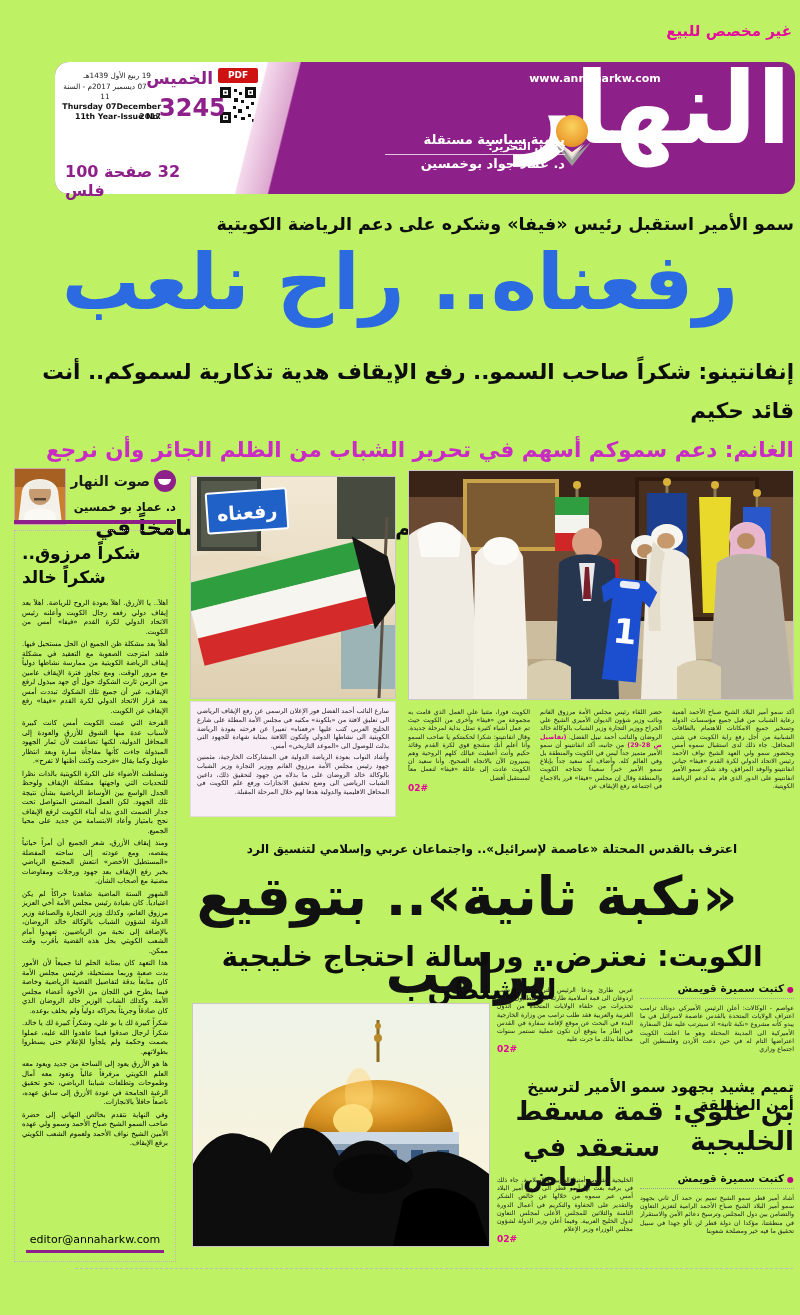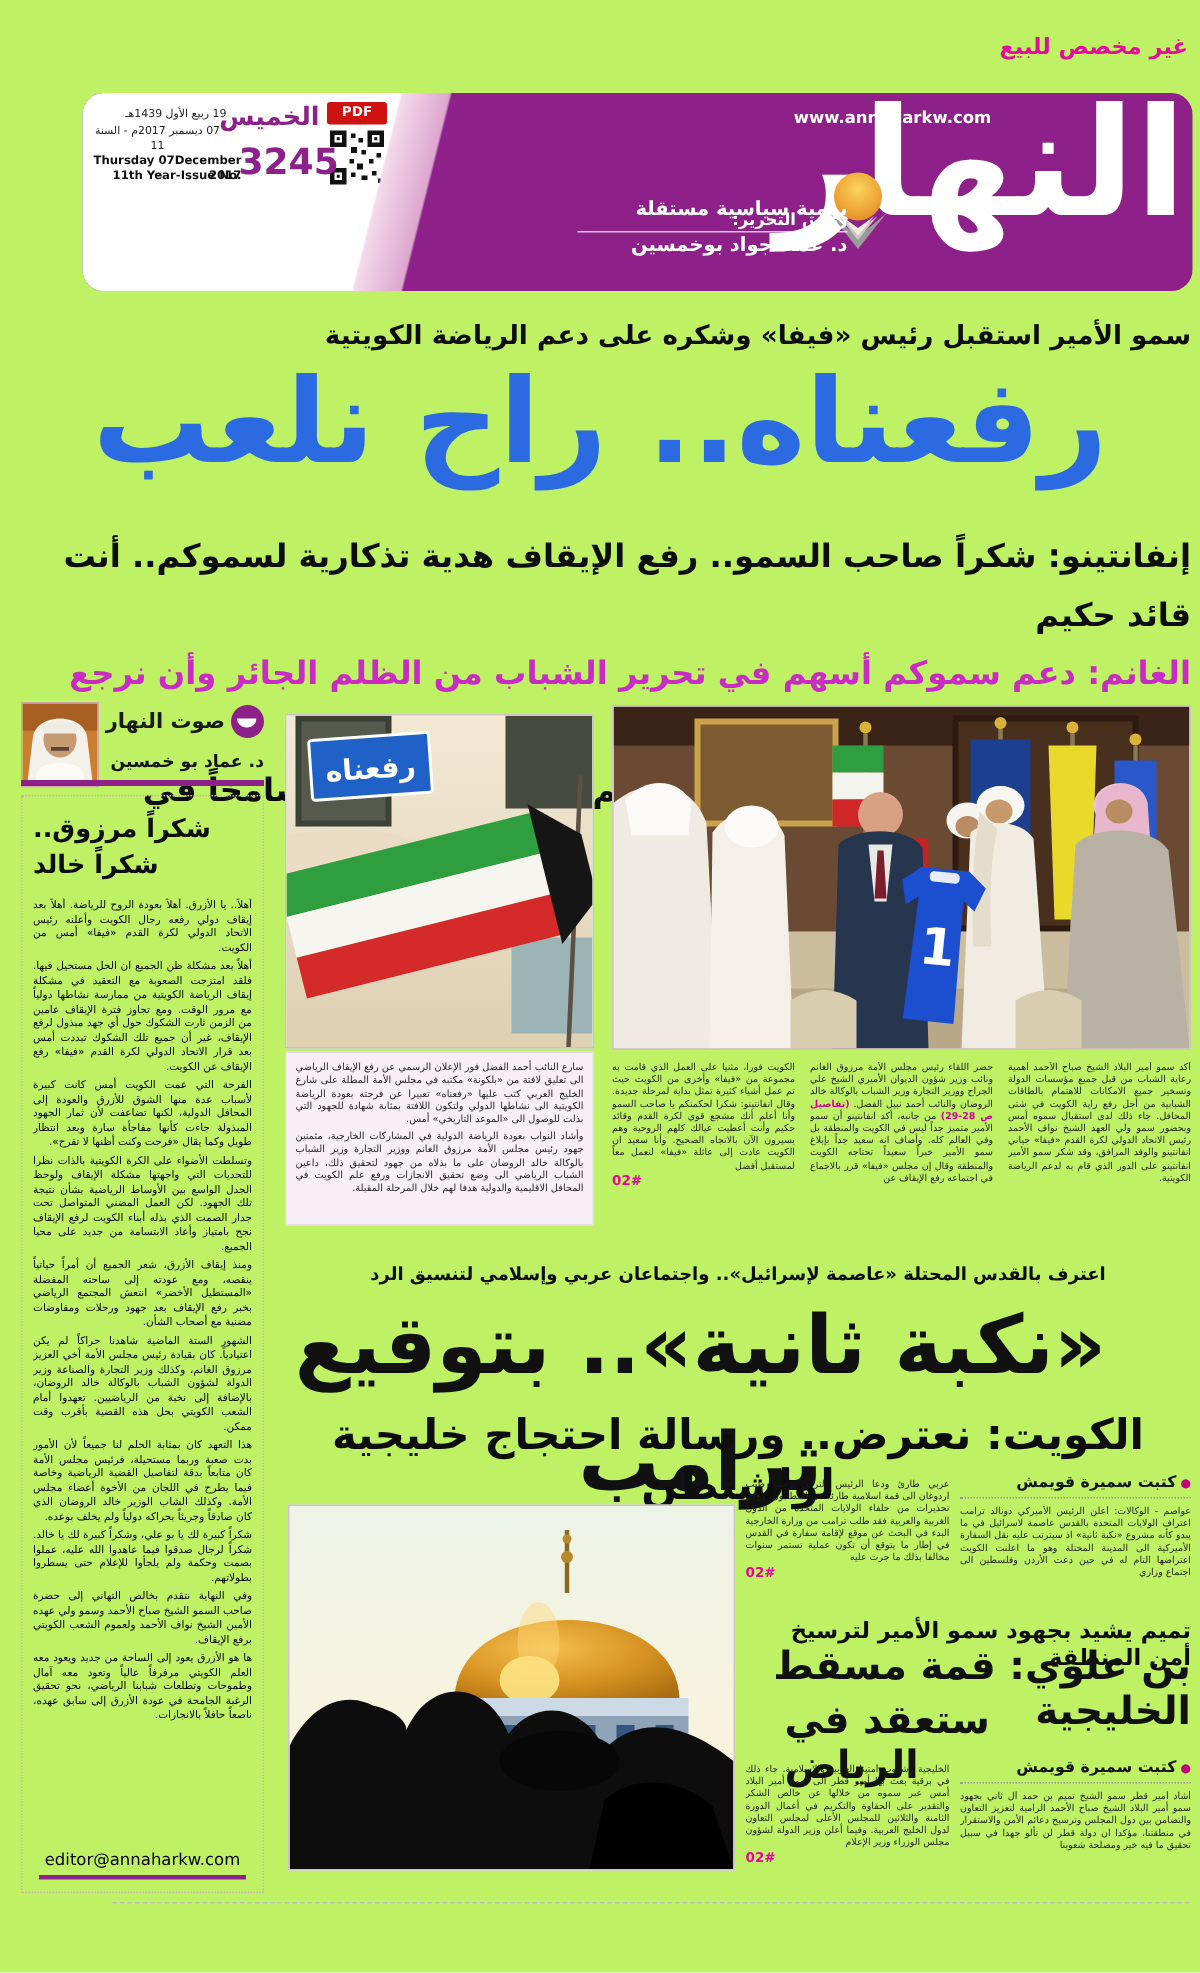--- a/index.html
+++ b/index.html
@@ -129,20 +129,21 @@
           </g>
         <g fill="#111">
             <rect x="5.5" y="5.5" width="2" height="2"></rect>
             <rect x="30.5" y="5.5" width="2" height="2"></rect>
             <rect x="5.5" y="30.5" width="2" height="2"></rect>
           </g>
       </svg>
       <div id="en-date" class="abs">Thursday 07December 2017</div>
       <div id="issue-label" class="abs">11th Year-Issue No.</div>
       <div id="issue-no" class="abs">3245</div>
+      <div id="price" class="abs">32 صفحة 100 فلس</div>
     </div>
     <div id="fold" class="abs"></div>
     <div id="website" class="abs">www.annaharkw.com</div>
     <div id="paper-logo" class="abs">النهار</div>
     <svg id="shell" class="abs" width="46" height="54" viewBox="0 0 46 54">
       <defs>
         <radialGradient id="sung" cx="50%" cy="35%" r="70%">
           <stop offset="0%" stop-color="#fad35e"></stop>
             <stop offset="60%" stop-color="#f0a93a"></stop>
             <stop offset="100%" stop-color="#df8b22"></stop>
@@ -190,22 +191,22 @@
     </div>
     <div id="op-body" class="just">
       <p>أهلاً.. يا الأزرق. أهلاً بعودة الروح للرياضة. أهلاً بعد إيقاف دولي رفعه رجال الكويت وأعلنه رئيس الاتحاد الدولي لكرة القدم «فيفا» أمس من الكويت.</p>
       <p>أهلاً بعد مشكلة ظن الجميع ان الحل مستحيل فيها. فلقد امتزجت الصعوبة مع التعقيد في مشكلة إيقاف الرياضة الكويتية من ممارسة نشاطها دولياً مع مرور الوقت. ومع تجاوز فترة الإيقاف عامين من الزمن ثارت الشكوك حول أي جهد مبذول لرفع الإيقاف، غير أن جميع تلك الشكوك تبددت أمس بعد قرار الاتحاد الدولي لكرة القدم «فيفا» رفع الإيقاف عن الكويت.</p>
       <p>الفرحة التي عمت الكويت أمس كانت كبيرة لأسباب عدة منها الشوق للأزرق والعودة إلى المحافل الدولية، لكنها تضاعفت لأن ثمار الجهود المبذولة جاءت كأنها مفاجأة سارة وبعد انتظار طويل وكما يقال «فرحت وكنت أظنها لا تفرح».</p>
       <p>وتسلطت الأضواء على الكرة الكويتية بالذات نظرا للتحديات التي واجهتها مشكلة الإيقاف ولوحظ الجدل الواسع بين الأوساط الرياضية بشأن نتيجة تلك الجهود. لكن العمل المضني المتواصل تحت جدار الصمت الذي بذله أبناء الكويت لرفع الإيقاف نجح بامتياز وأعاد الابتسامة من جديد على محيا الجميع.</p>
       <p>ومنذ إيقاف الأزرق، شعر الجميع أن أمراً حياتياً ينقصه، ومع عودته إلى ساحته المفضلة «المستطيل الأخضر» انتعش المجتمع الرياضي بخبر رفع الإيقاف بعد جهود ورحلات ومفاوضات مضنية مع أصحاب الشأن.</p>
       <p>الشهور الستة الماضية شاهدنا حراكاً لم يكن اعتيادياً. كان بقيادة رئيس مجلس الأمة أخي العزيز مرزوق الغانم، وكذلك وزير التجارة والصناعة وزير الدولة لشؤون الشباب بالوكالة خالد الروضان، بالإضافة إلى نخبة من الرياضيين. تعهدوا أمام الشعب الكويتي بحل هذه القضية بأقرب وقت ممكن.</p>
       <p>هذا التعهد كان بمثابة الحلم لنا جميعاً لأن الأمور بدت صعبة وربما مستحيلة، فرئيس مجلس الأمة كان متابعاً بدقة لتفاصيل القضية الرياضية وخاصة فيما يطرح في اللجان من الأخوة أعضاء مجلس الأمة. وكذلك الشاب الوزير خالد الروضان الذي كان صادقاً وجريئاً بحراكه دولياً ولم يخلف بوعده.</p>
       <p>شكراً كبيرة لك يا بو علي، وشكراً كبيرة لك يا خالد. شكراً لرجال صدقوا فيما عاهدوا الله عليه، عملوا بصمت وحكمة ولم يلجأوا للإعلام حتى يسطروا بطولاتهم.</p>
+      <p>ها هو الأزرق يعود إلى الساحة من جديد ويعود معه العلم الكويتي مرفرفاً عالياً وتعود معه آمال وطموحات وتطلعات شبابنا الرياضي، نحو تحقيق الرغبة الجامحة في عودة الأزرق إلى سابق عهده، ناصعاً حافلاً بالانجازات.</p>
       <p>وفي النهاية نتقدم بخالص التهاني إلى حضرة صاحب السمو الشيخ صباح الأحمد وسمو ولي عهده الأمين الشيخ نواف الأحمد ولعموم الشعب الكويتي برفع الإيقاف.</p>
-      <p>ها هو الأزرق يعود إلى الساحة من جديد ويعود معه العلم الكويتي مرفرفاً عالياً وتعود معه آمال وطموحات وتطلعات شبابنا الرياضي، نحو تحقيق الرغبة الجامحة في عودة الأزرق إلى سابق عهده، ناصعاً حافلاً بالانجازات.</p>
     </div>
     <div id="op-email">
       <span class="mail">editor@annaharkw.com</span>
       <div class="bar"></div>
     </div>
   </div>
 
   <div id="flagphoto" class="abs photoframe">
     <svg width="204" height="221" viewBox="0 0 204 221">
       <defs>

